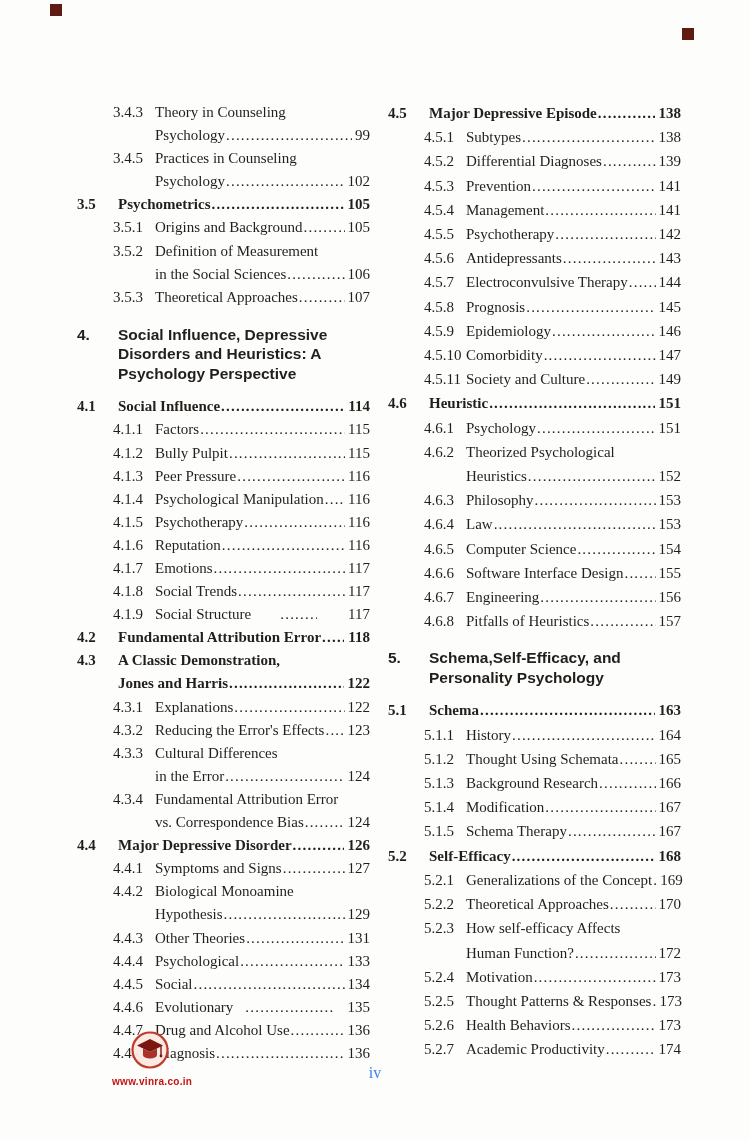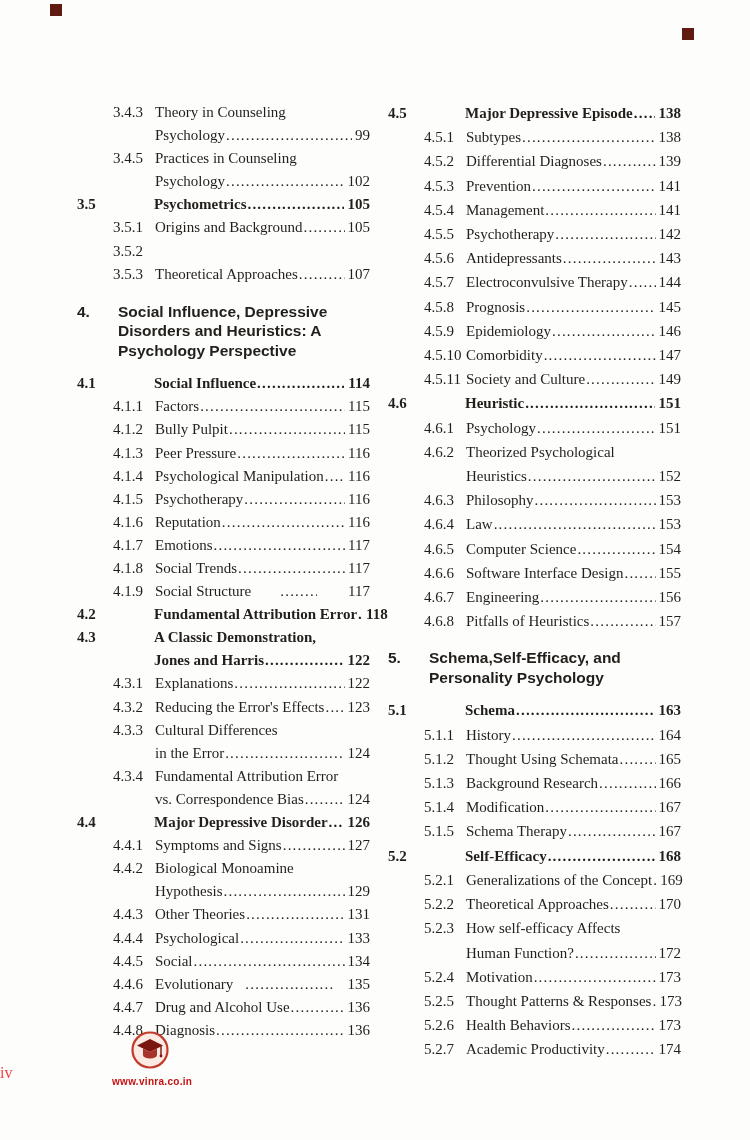--- a/index.html
+++ b/index.html
@@ -56,21 +56,21 @@
     white-space: nowrap;
     min-width: 4px;
     margin: 0 1px;
   }
   .dots::after {
     content: "....................................................................................................";
     letter-spacing: 1.2px;
   }
   .pg { margin-left: 2px; }
 
-  .entry.section { font-weight: bold; gap: 36px; }
+  .entry.section { font-weight: bold; }
   .entry.section .pg { margin-left: 3px; }
 
   .entry.chapter {
     font-weight: bold;
     font-family: "Liberation Sans", "DejaVu Sans", sans-serif;
     font-size: 15.5px;
     line-height: 19.5px;
     margin: 16px 0 12px 0;
   }
   .col-right .entry.chapter { line-height: 19.5px; margin: 15px 0 11px 0; }
@@ -89,22 +89,23 @@
     font-weight: bold;
     color: #c41111;
     letter-spacing: 0.3px;
     white-space: nowrap;
   }
   .page-num {
     position: absolute;
     left: 0;
     right: 0;
     top: 1064px;
+    text-align: center;
     font-size: 16px;
-    color: #ef4444;
+    color: #3b82f6;
   }
 </style>
 </head>
 <body>
 
 <div class="sheet">
 
   <div class="corner-mark mark-tl"></div>
   <div class="corner-mark mark-tr"></div>
 
@@ -151,20 +152,30 @@
           <span class="body">
             <span class="line" style="display: flex;">
               <span class="txt">Origins and Background</span>
               <span class="dots"></span>
               <span class="pg">105</span>
             </span>
           </span>
         </div>
         <div class="entry sub">
           <span class="num">3.5.2</span>
+          <span class="body">
+            <span class="line" style="display: flex;">
+              <span class="txt">Definition of Measurement</span>
+            </span>
+            <span class="line" style="display: flex;">
+              <span class="txt">in the Social Sciences</span>
+              <span class="dots"></span>
+              <span class="pg">106</span>
+            </span>
+          </span>
         </div>
         <div class="entry sub">
           <span class="num">3.5.3</span>
           <span class="body">
             <span class="line" style="display: flex;">
               <span class="txt">Theoretical Approaches</span>
               <span class="dots"></span>
               <span class="pg">107</span>
             </span>
           </span>

